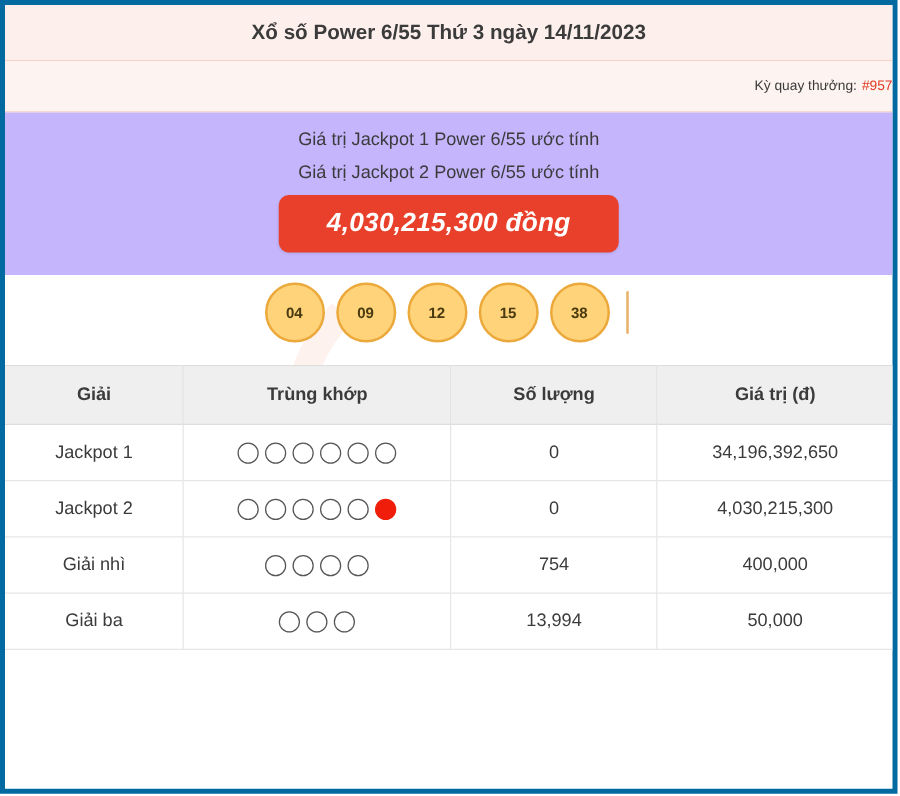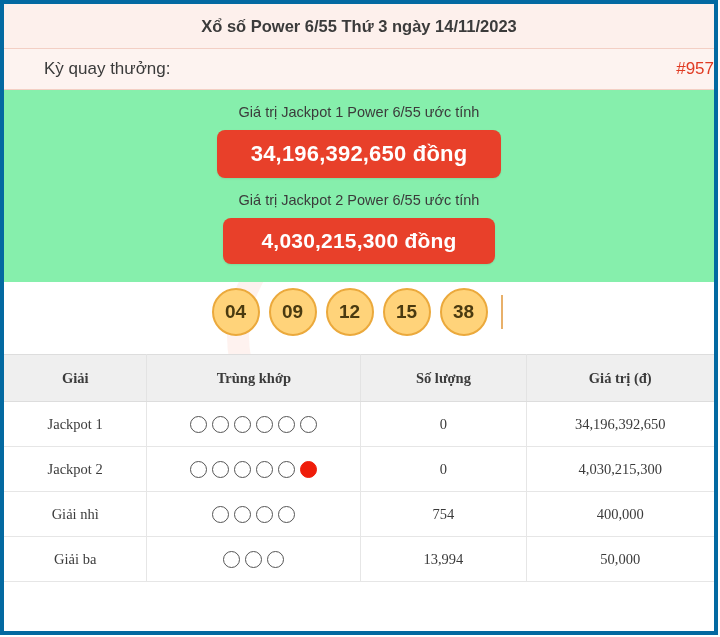--- a/index.html
+++ b/index.html
@@ -54,34 +54,34 @@
     color: #3b3b3b;
   }
   .draw-line {
     position: relative;
     z-index: 2;
     height: 40px;
     background: #fdf3f0;
     border-bottom: 1px solid #f3cfc4;
     display: flex;
     align-items: center;
-    justify-content: space-between;
-    font-size: 17px;
+    justify-content: flex-end;
+    font-size: 11px;
     color: #3b3b3b;
     padding-left: 40px;
   }
   .draw-line .draw-code {
     color: #e03a22;
     margin-left: 4px;
     font-weight: normal;
   }
   .jackpot-section {
     position: relative;
     z-index: 2;
-    background: #86efac;
+    background: #c4b5fd;
     padding-top: 14px;
     padding-bottom: 4px;
   }
   .jp-label {
     text-align: center;
     font-size: 14.5px;
     color: #3b3b3b;
     margin-bottom: 10px;
   }
   .jp-amount-wrap {
@@ -96,38 +96,39 @@
     font-weight: bold;
     border-radius: 8px;
     padding: 11px 34px;
     letter-spacing: 0.2px;
     box-shadow: 0 1px 2px rgba(0,0,0,0.08);
     white-space: nowrap;
   }
   .jp-amount.second {
     font-size: 21px;
     padding: 11px 38px;
+    font-style: italic;
   }
   .balls {
     display: flex;
     justify-content: center;
     align-items: center;
     gap: 9px;
     padding: 6px 0 18px 0;
     position: relative;
     z-index: 2;
   }
   .ball {
     width: 44px;
     height: 44px;
     border-radius: 50%;
     background: #ffd37a;
     border: 2px solid #eba93c;
     color: #4a3a10;
-    font-size: 19px;
+    font-size: 12px;
     font-weight: bold;
     display: flex;
     align-items: center;
     justify-content: center;
   }
   .ball.power {
     background: #d9741c;
     border-color: #c2640f;
     color: #ffffff;
   }
@@ -137,21 +138,20 @@
     background: #e8b06a;
     margin: 0 4px;
   }
   table.results {
     position: relative;
     z-index: 2;
     width: 100%;
     border-collapse: collapse;
     background: #ffffff;
     font-size: 14.5px;
-    font-family: Liberation Serif, serif;
   }
   table.results thead th {
     background: #efefef;
     font-weight: bold;
     color: #3b3b3b;
     height: 44px;
     border-top: 1px solid #dddddd;
     border-bottom: 1px solid #dddddd;
     border-right: 1px solid #e3e3e3;
     text-align: center;
@@ -200,23 +200,20 @@
     <div class="header-title">Xổ số Power 6/55 Thứ 3 ngày 14/11/2023</div>
   </div>
 
   <div class="draw-line">
     <span>Kỳ quay thưởng:</span>
     <span class="draw-code">#957</span>
   </div>
 
   <div class="jackpot-section">
     <div class="jp-label">Giá trị Jackpot 1 Power 6/55 ước tính</div>
-    <div class="jp-amount-wrap">
-      <div class="jp-amount">34,196,392,650 đồng</div>
-    </div>
     <div class="jp-label">Giá trị Jackpot 2 Power 6/55 ước tính</div>
     <div class="jp-amount-wrap">
       <div class="jp-amount second">4,030,215,300 đồng</div>
     </div>
   </div>
 
   <div class="balls" id="balls-row">
       <div class="ball">04</div>
       <div class="ball">09</div>
       <div class="ball">12</div>

